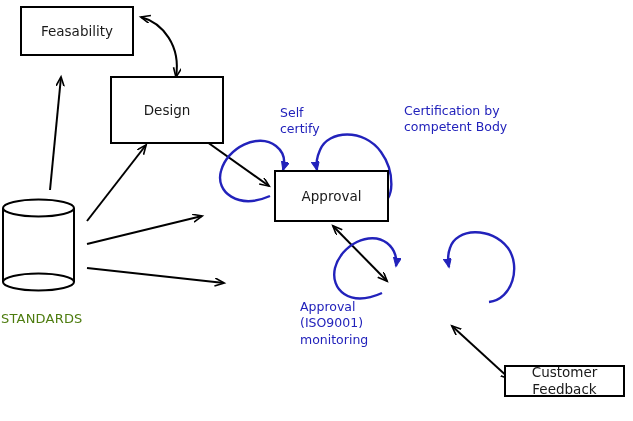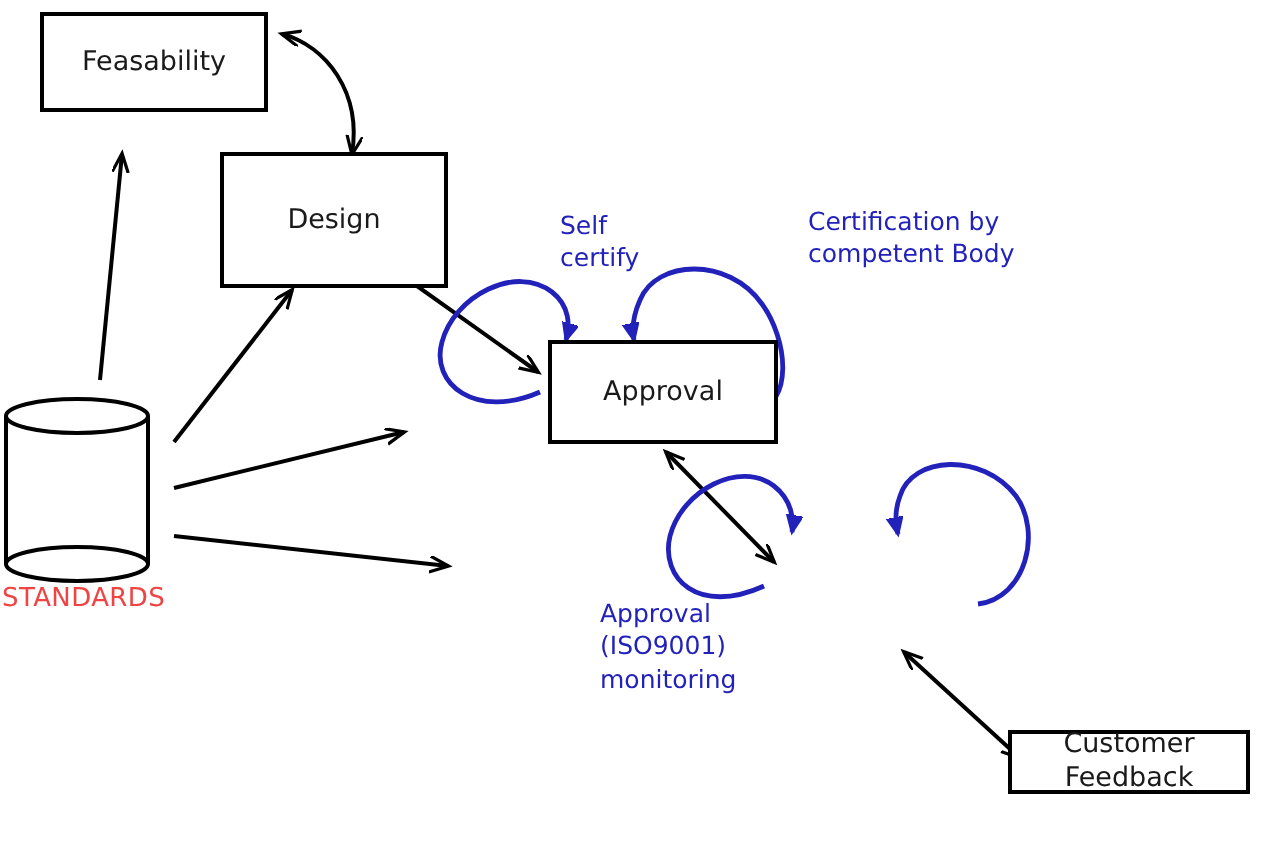--- a/index.html
+++ b/index.html
@@ -41,25 +41,26 @@
     position: absolute;
     color: #2222bb;
     font-size: 12.5px;
     line-height: 1.30;
     white-space: pre;
     z-index: 4;
     margin-left: 32px;
   }
   .cyl-label {
     position: absolute;
-    color: #ef4444;
+    color: #4d7c0f;
     font-size: 13px;
     letter-spacing: 0.2px;
     white-space: nowrap;
     z-index: 3;
+    margin-top: 19px;
   }
 </style>
 </head>
 <body>
 
 <div id="canvas">
 
   <svg id="diagram-svg" viewBox="0 0 633 421" xmlns="http://www.w3.org/2000/svg">
     <defs>
       <marker id="ah-black" markerWidth="12" markerHeight="12" refX="9.2" refY="4" orient="auto" markerUnits="userSpaceOnUse">

